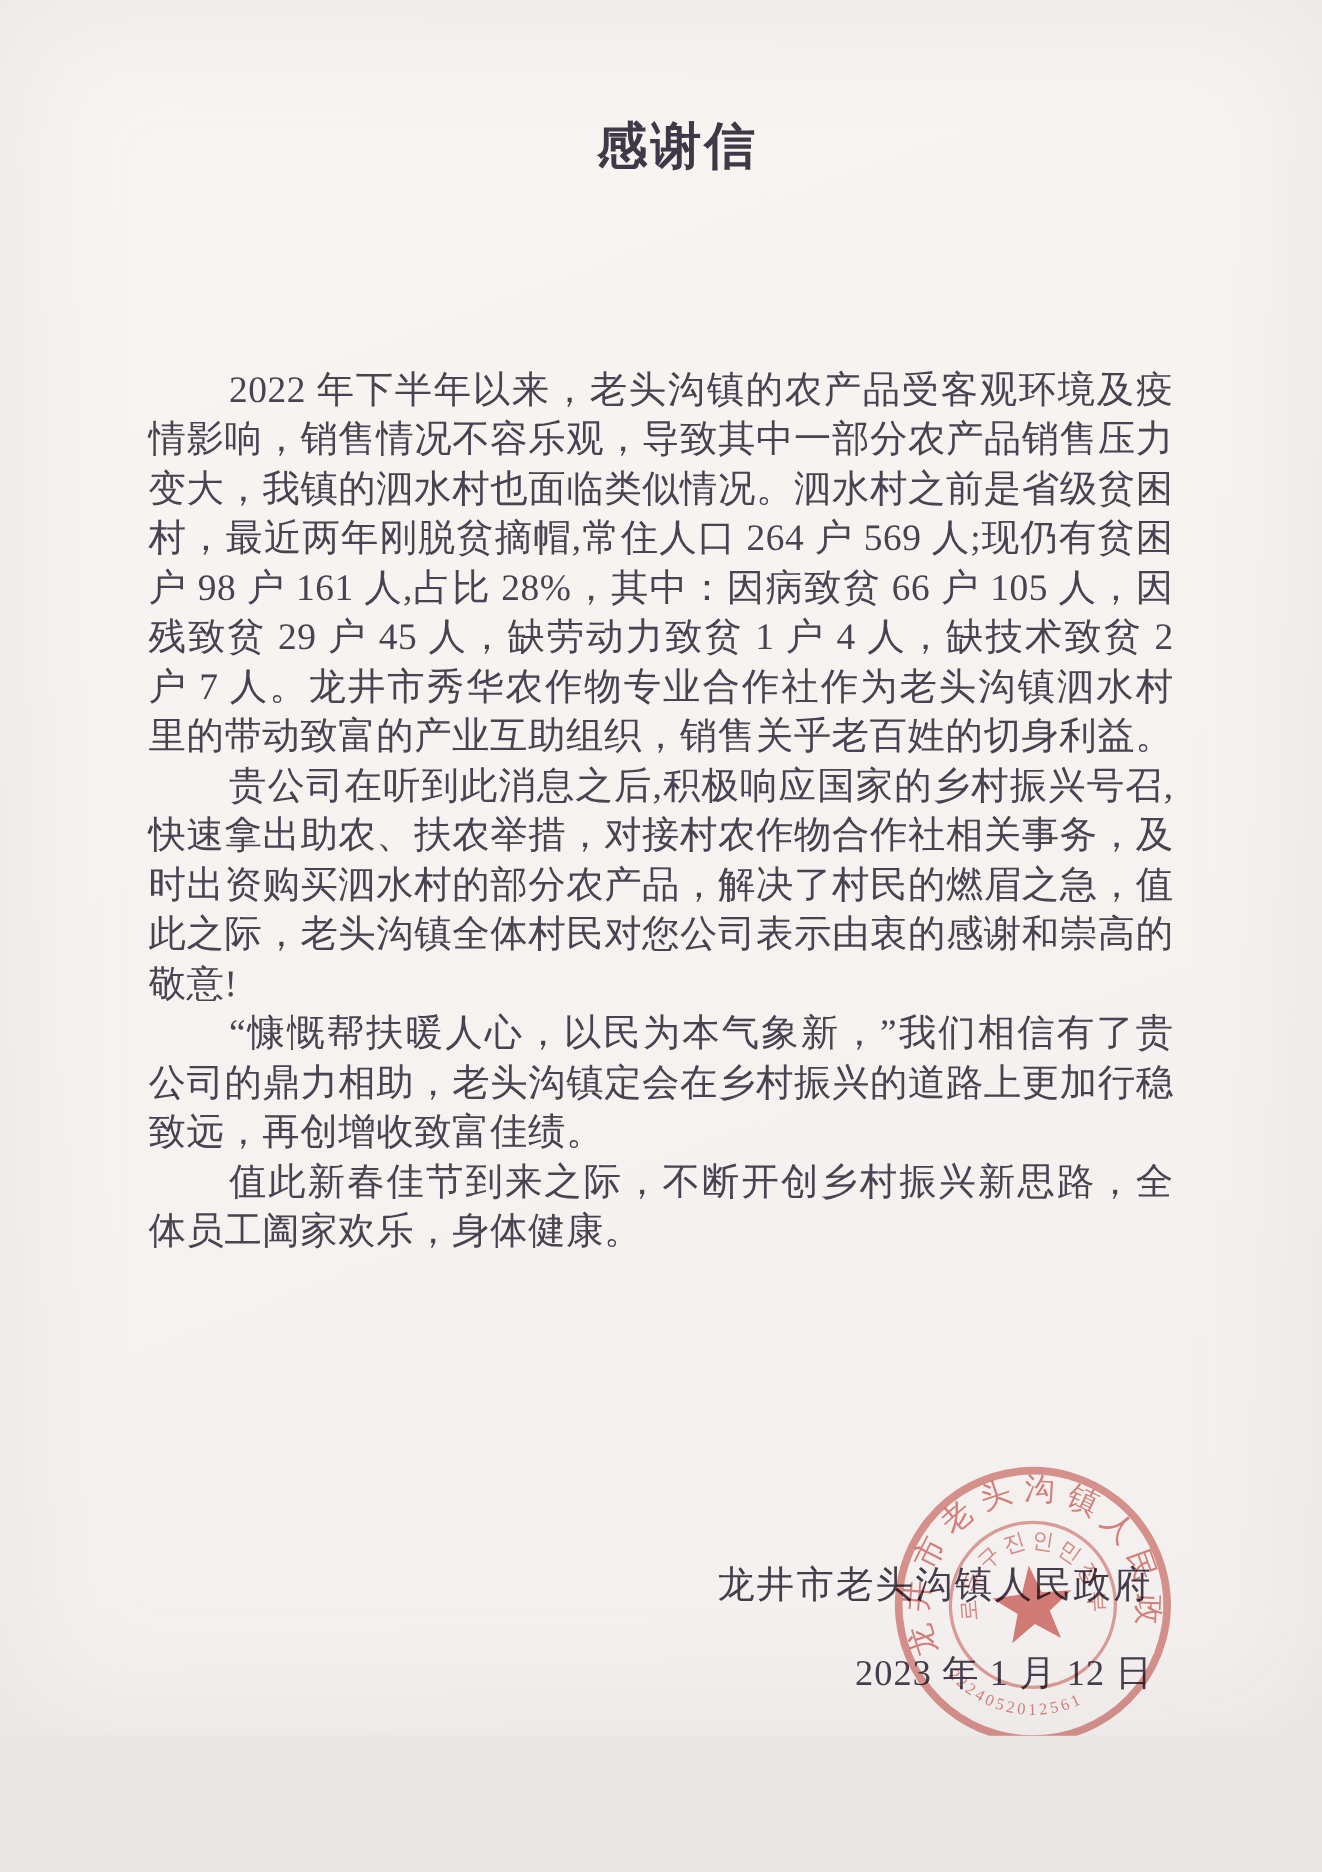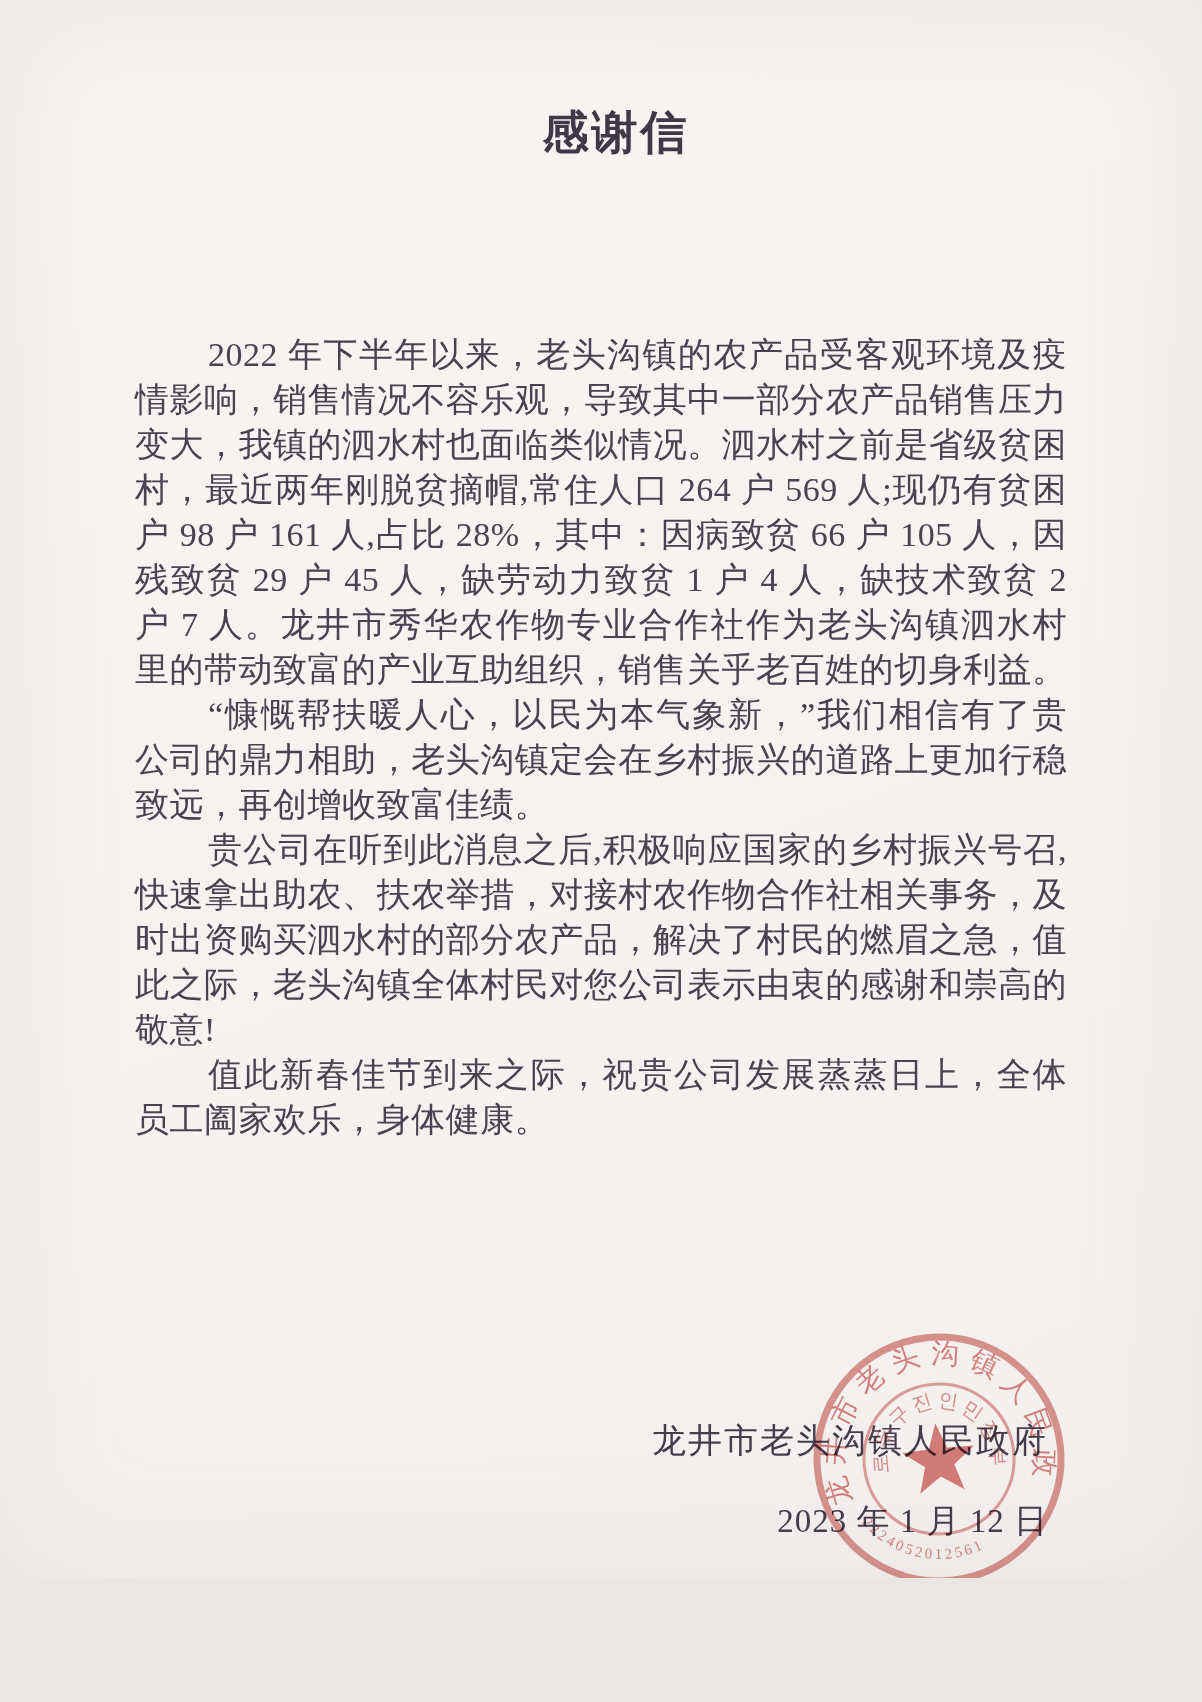--- a/index.html
+++ b/index.html
@@ -81,23 +81,23 @@
 </head>
 <body>
 
 <div class="page">
 
   <h1 class="title">感谢信</h1>
 
 
   <div class="body-text">
     <p>2022 年下半年以来，老头沟镇的农产品受客观环境及疫情影响，销售情况不容乐观，导致其中一部分农产品销售压力变大，我镇的泗水村也面临类似情况。泗水村之前是省级贫困村，最近两年刚脱贫摘帽,常住人口 264 户 569 人;现仍有贫困户 98 户 161 人,占比 28%，其中：因病致贫 66 户 105 人，因残致贫 29 户 45 人，缺劳动力致贫 1 户 4 人，缺技术致贫 2 户 7 人。龙井市秀华农作物专业合作社作为老头沟镇泗水村里的带动致富的产业互助组织，销售关乎老百姓的切身利益。</p>
+    <p>贵公司在听到此消息之后,积极响应国家的乡村振兴号召,快速拿出助农、扶农举措，对接村农作物合作社相关事务，及时出资购买泗水村的部分农产品，解决了村民的燃眉之急，值此之际，老头沟镇全体村民对您公司表示由衷的感谢和崇高的敬意!</p>
     <p>“慷慨帮扶暖人心，以民为本气象新，”我们相信有了贵公司的鼎力相助，老头沟镇定会在乡村振兴的道路上更加行稳致远，再创增收致富佳绩。</p>
-    <p>贵公司在听到此消息之后,积极响应国家的乡村振兴号召,快速拿出助农、扶农举措，对接村农作物合作社相关事务，及时出资购买泗水村的部分农产品，解决了村民的燃眉之急，值此之际，老头沟镇全体村民对您公司表示由衷的感谢和崇高的敬意!</p>
-    <p>值此新春佳节到来之际，祝贵公司发展蒸蒸日上，全体员工阖家欢乐，身体健康。</p>
+    <p>值此新春佳节到来之际，不断开创乡村振兴新思路，全体员工阖家欢乐，身体健康。</p>
   </div>
 
   <div class="sig-block">
     <div class="signature">龙井市老头沟镇人民政府</div>
     <div class="date">2023 年 1 月 12 日</div>
   </div>
 
   <div class="seal">
     <svg viewBox="0 0 260 260">
 

